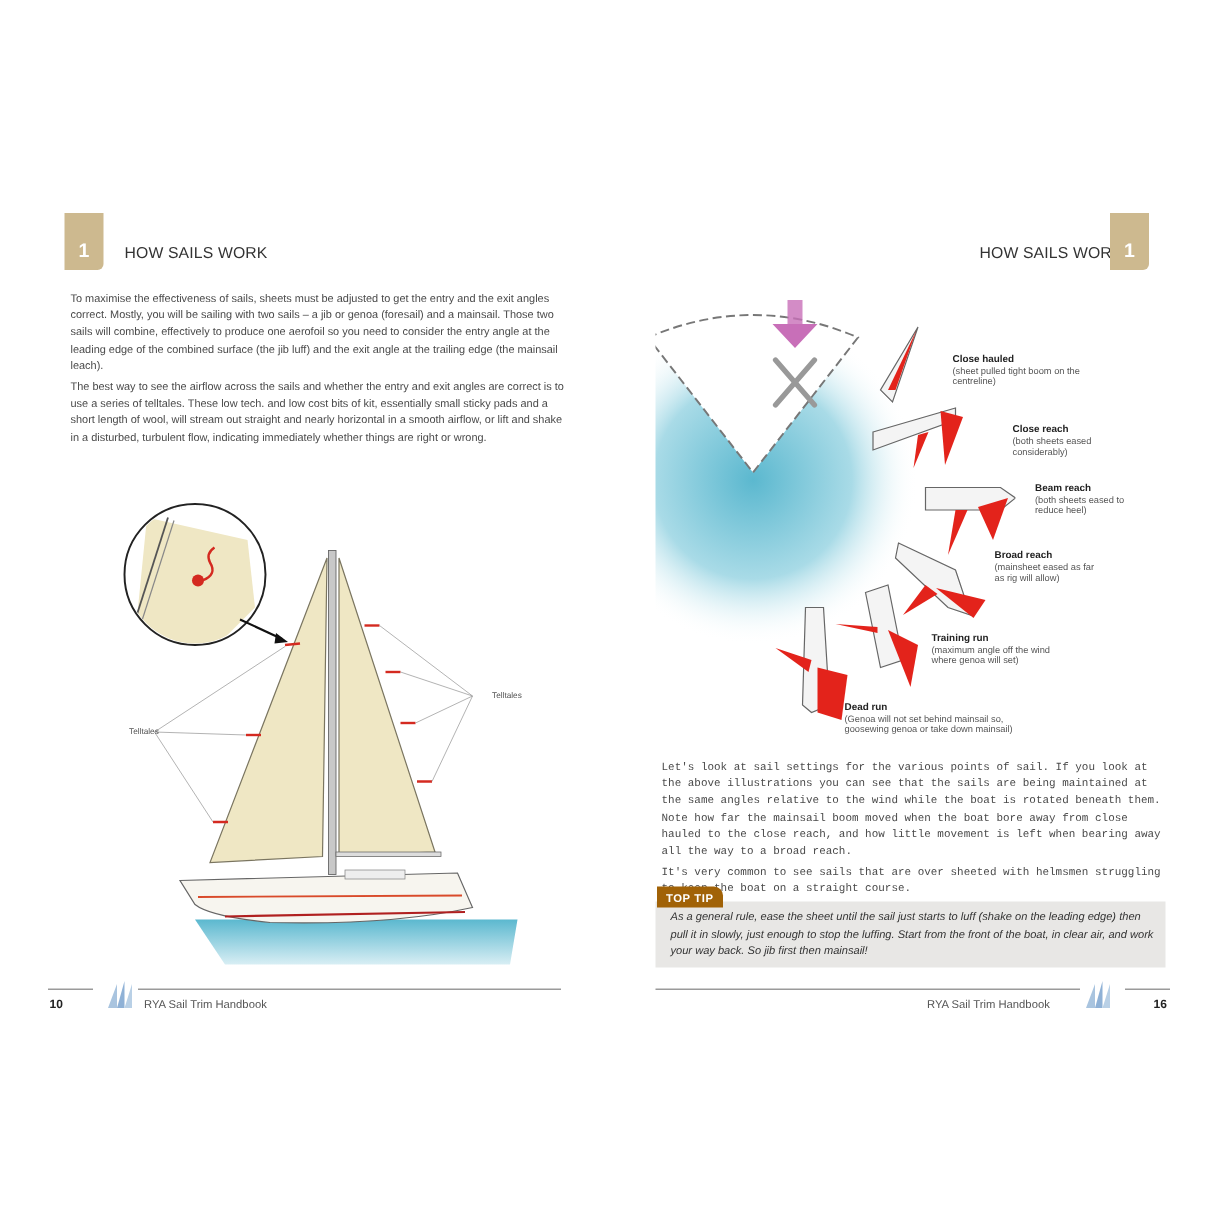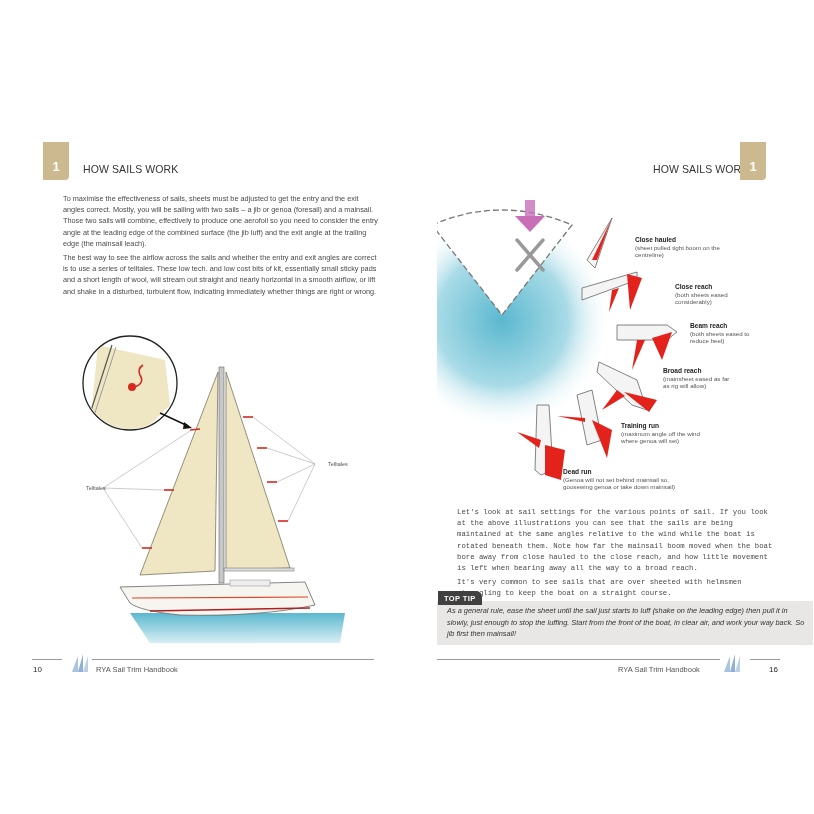--- a/index.html
+++ b/index.html
@@ -3,30 +3,30 @@
   <meta charset="utf-8">
   <style>
     html,body{margin:0;padding:0;background:#ffffff;}
     body{width:814px;height:814px;position:relative;overflow:hidden;font-family:"Liberation Sans",sans-serif;color:#3a3a3a;}
     .page{position:absolute;top:0;height:814px;}
     .left{left:0;width:407px;}
     .right{left:407px;width:407px;}
     .chap-tab{position:absolute;width:26px;height:38px;background:#cdb98f;color:#fff;font-weight:bold;font-size:13px;display:flex;align-items:flex-end;justify-content:center;padding-bottom:6px;box-sizing:border-box;border-bottom-right-radius:4px;}
     .chap-title{position:absolute;font-size:10.5px;color:#333;letter-spacing:0.1px;}
     .body-text{position:absolute;font-size:7.3px;line-height:11.2px;color:#4a4a4a;}
-    .body-text p{margin:0 0 3px 16px;}
+    .body-text p{margin:0 0 3px 0;}
     .foot-line{position:absolute;height:1px;background:#9a9a9a;}
-    .foot-num{position:absolute;font-size:8px;font-weight:normal;color:#222;}
+    .foot-num{position:absolute;font-size:8px;font-weight:bold;color:#222;}
     .foot-title{position:absolute;font-size:7.5px;color:#555;text-align:right;}
     .logo{position:absolute;}
     .caption{position:absolute;font-size:6.2px;line-height:7.6px;color:#555;}
     .caption b{color:#222;font-size:6.6px;display:block;}
     .telltale-label{position:absolute;font-size:5.5px;color:#555;}
-    .tip-badge{position:absolute;left:31px;top:591px;background:#404040;color:#fff;font-weight:bold;font-size:7.5px;padding:3px 6px 2px 6px;letter-spacing:0.4px;border-top-right-radius:6px;}
-    .tip-box{position:absolute;left:30px;top:601px;width:376px;height:44px;background:#e8e7e5;box-sizing:border-box;padding:4px 8px 0 10px;font-style:italic;font-size:7.4px;line-height:11.5px;color:#333;}
+    .tip-badge{position:absolute;left:31px;top:591px;background:#a16207;color:#fff;font-weight:bold;font-size:7.5px;padding:3px 6px 2px 6px;letter-spacing:0.4px;border-top-right-radius:6px;}
+    .tip-box{position:absolute;left:30px;top:601px;width:340px;height:44px;background:#e8e7e5;box-sizing:border-box;padding:4px 8px 0 10px;font-style:italic;font-size:7.4px;line-height:11.5px;color:#333;}
   </style>
 </head>
 <body>
 
 <div class="page left">
   <div class="chap-tab" style="left:43px;top:142px;">1</div>
   <div class="chap-title" style="left:83px;top:163px;">HOW SAILS WORK</div>
 
   <div class="body-text" style="left:47px;top:193px;width:335px;">
     <p>To maximise the effectiveness of sails, sheets must be adjusted to get the entry and the exit angles correct. Mostly, you will be sailing with two sails – a jib or genoa (foresail) and a mainsail. Those two sails will combine, effectively to produce one aerofoil so you need to consider the entry angle at the leading edge of the combined surface (the jib luff) and the exit angle at the trailing edge (the mainsail leach).</p>

